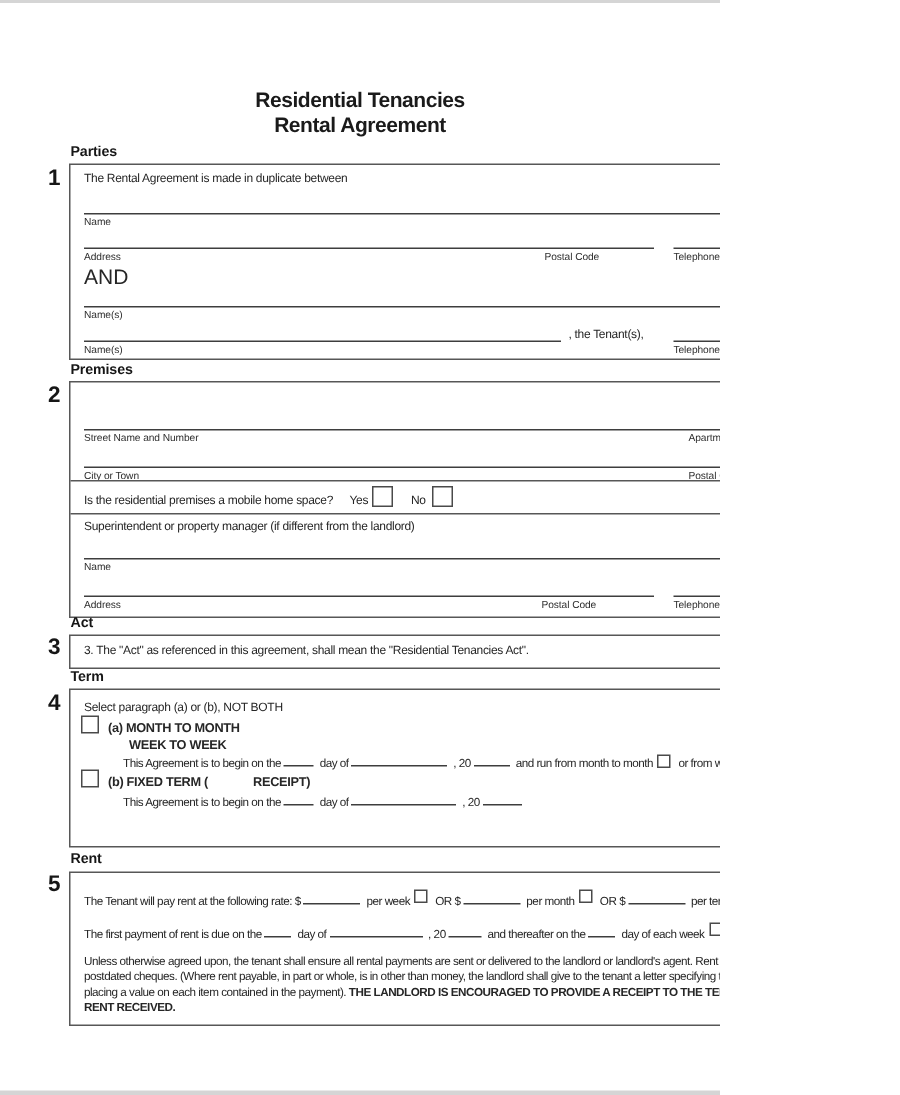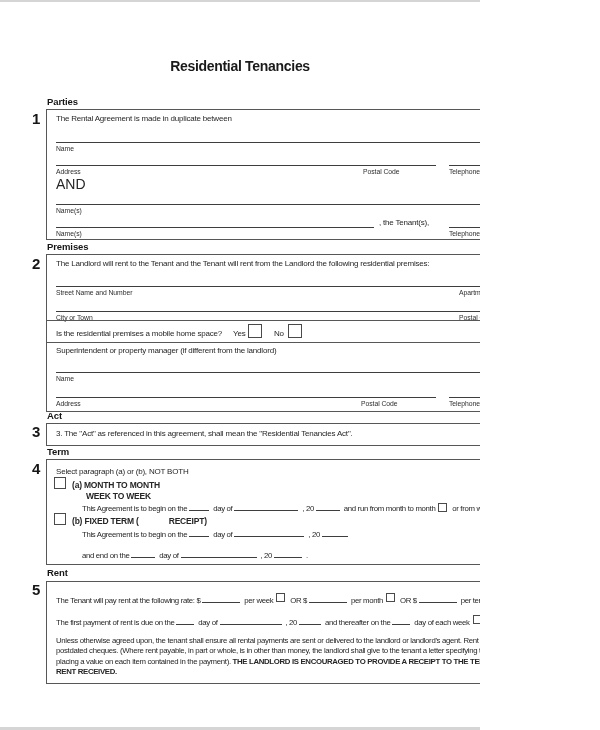--- a/index.html
+++ b/index.html
@@ -29,20 +29,21 @@
 <body style="--page-edge: #d5d5d5; --box-border: #575757; --rule: #3e3e3e; --text: #262626;">
 
 <div class="page">
 
   <div class="edge" style="left:0;top:0;width:600px;height:2px"></div>
   <div class="edge" style="left:597px;top:0;width:3px;height:730px"></div>
   <div class="edge" style="left:0;top:727px;width:600px;height:3px"></div>
 
   <div class="title">
     <div>Residential Tenancies</div>
+    <div>Rental Agreement</div>
   </div>
 
   <div class="seclabel" style="left:47px;top:96px">Parties</div>
   <div class="secnum" style="left:32px;top:110px">1</div>
   <div class="box" style="left:46px;top:109px;width:506px;height:129px">
     <div class="t" style="left:9px;top:4px">The Rental Agreement is made in duplicate between</div>
 
     <div class="rule" style="left:9px;top:32px;width:432px"></div>
     <div class="t" style="right:8px;top:23px">, the Landlord,</div>
     <div class="fl" style="left:9px;top:35px">Name</div>
@@ -61,21 +62,20 @@
     <div class="rule" style="left:9px;top:117px;width:318px"></div>
     <div class="t" style="left:332px;top:108px">, the Tenant(s),</div>
     <div class="rule" style="left:402px;top:117px;width:96px"></div>
     <div class="fl" style="left:9px;top:120px">Name(s)</div>
     <div class="fl" style="left:402px;top:120px">Telephone(s)</div>
   </div>
 
   <div class="seclabel" style="left:47px;top:241px">Premises</div>
   <div class="secnum" style="left:32px;top:255px">2</div>
   <div class="box" style="left:46px;top:254px;width:506px;height:156px">
-    <div class="t" style="left:9px;top:4px">The Landlord will rent to the Tenant and the Tenant will rent from the Landlord the following residential premises:</div>
 
     <div class="rule" style="left:9px;top:31px;width:489px"></div>
     <div class="fl" style="left:9px;top:34px">Street Name and Number</div>
     <div class="fl" style="left:412px;top:34px">Apartment No.</div>
 
     <div class="rule" style="left:9px;top:56px;width:489px"></div>
     <div class="fl" style="left:9px;top:59px">City or Town</div>
     <div class="fl" style="left:412px;top:59px">Postal Code</div>
 
     <div class="divider" style="top:65px"></div>
@@ -125,26 +125,20 @@
 
     <span class="cb cba" style="left:7px;top:53px"></span>
     <div class="t bold" style="left:25px;top:56px;font-size:8.5px"><span>(b) FIXED TERM (</span><span class="sp" style="width:30px"></span><span>RECEIPT)</span></div>
 
     <div class="t ts" style="left:35px;top:69px">
       <span>This Agreement is to begin on the</span><span class="bl" style="width:20px"></span>
       <span>day of</span><span class="bl" style="width:70px"></span>
       <span>, 20</span><span class="bl" style="width:26px"></span>
     </div>
 
-    <div class="t ts" style="left:35px;top:90px">
-      <span>and end on the</span><span class="bl" style="width:24px"></span>
-      <span>day of</span><span class="bl" style="width:76px"></span>
-      <span>, 20</span><span class="bl" style="width:28px"></span>
-      <span>.</span>
-    </div>
   </div>
 
   <div class="seclabel" style="left:47px;top:567px">Rent</div>
   <div class="secnum" style="left:32px;top:581px">5</div>
   <div class="box" style="left:46px;top:581px;width:506px;height:101px">
 
     <div class="t ts" style="left:9px;top:11px">
       <span>The Tenant will pay rent at the following rate: $</span><span class="bl" style="width:38px"></span>
       <span>per week</span><span class="cb cbi" style="vertical-align:1px"></span>
       <span>OR $</span><span class="bl" style="width:38px"></span>

